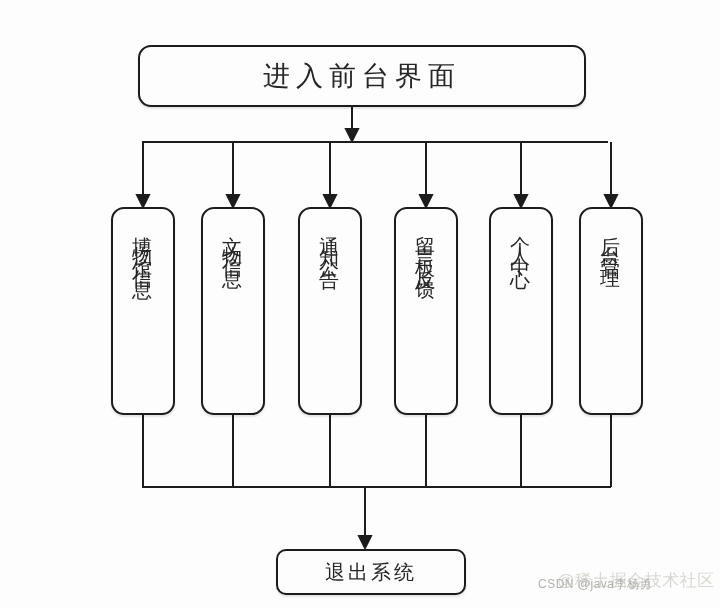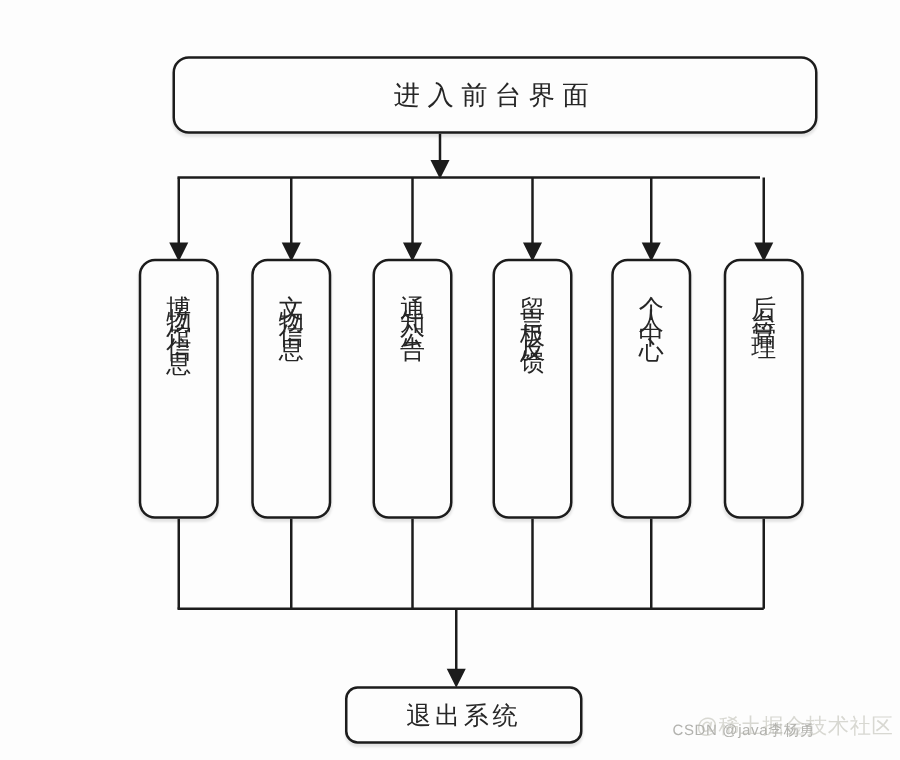--- a/index.html
+++ b/index.html
@@ -21,23 +21,23 @@
     background: #fdfdfd;
     border: 2px solid #1c1c1c;
     box-sizing: border-box;
     display: flex;
     align-items: center;
     justify-content: center;
     color: #262626;
   }
   .node-top {
     left: 138px; top: 45px;
-    width: 516px; height: 62px;
+    width: 448px; height: 62px;
     border-radius: 13px;
-    font-size: 21px;
+    font-size: 27px;
     letter-spacing: 6px;
     box-shadow: 0 2px 2px rgba(0,0,0,0.10);
   }
   .node-module {
     top: 207px;
     width: 64px; height: 208px;
     border-radius: 13px;
     align-items: flex-start;
     box-shadow: 0 2px 2px rgba(0,0,0,0.10);
   }

